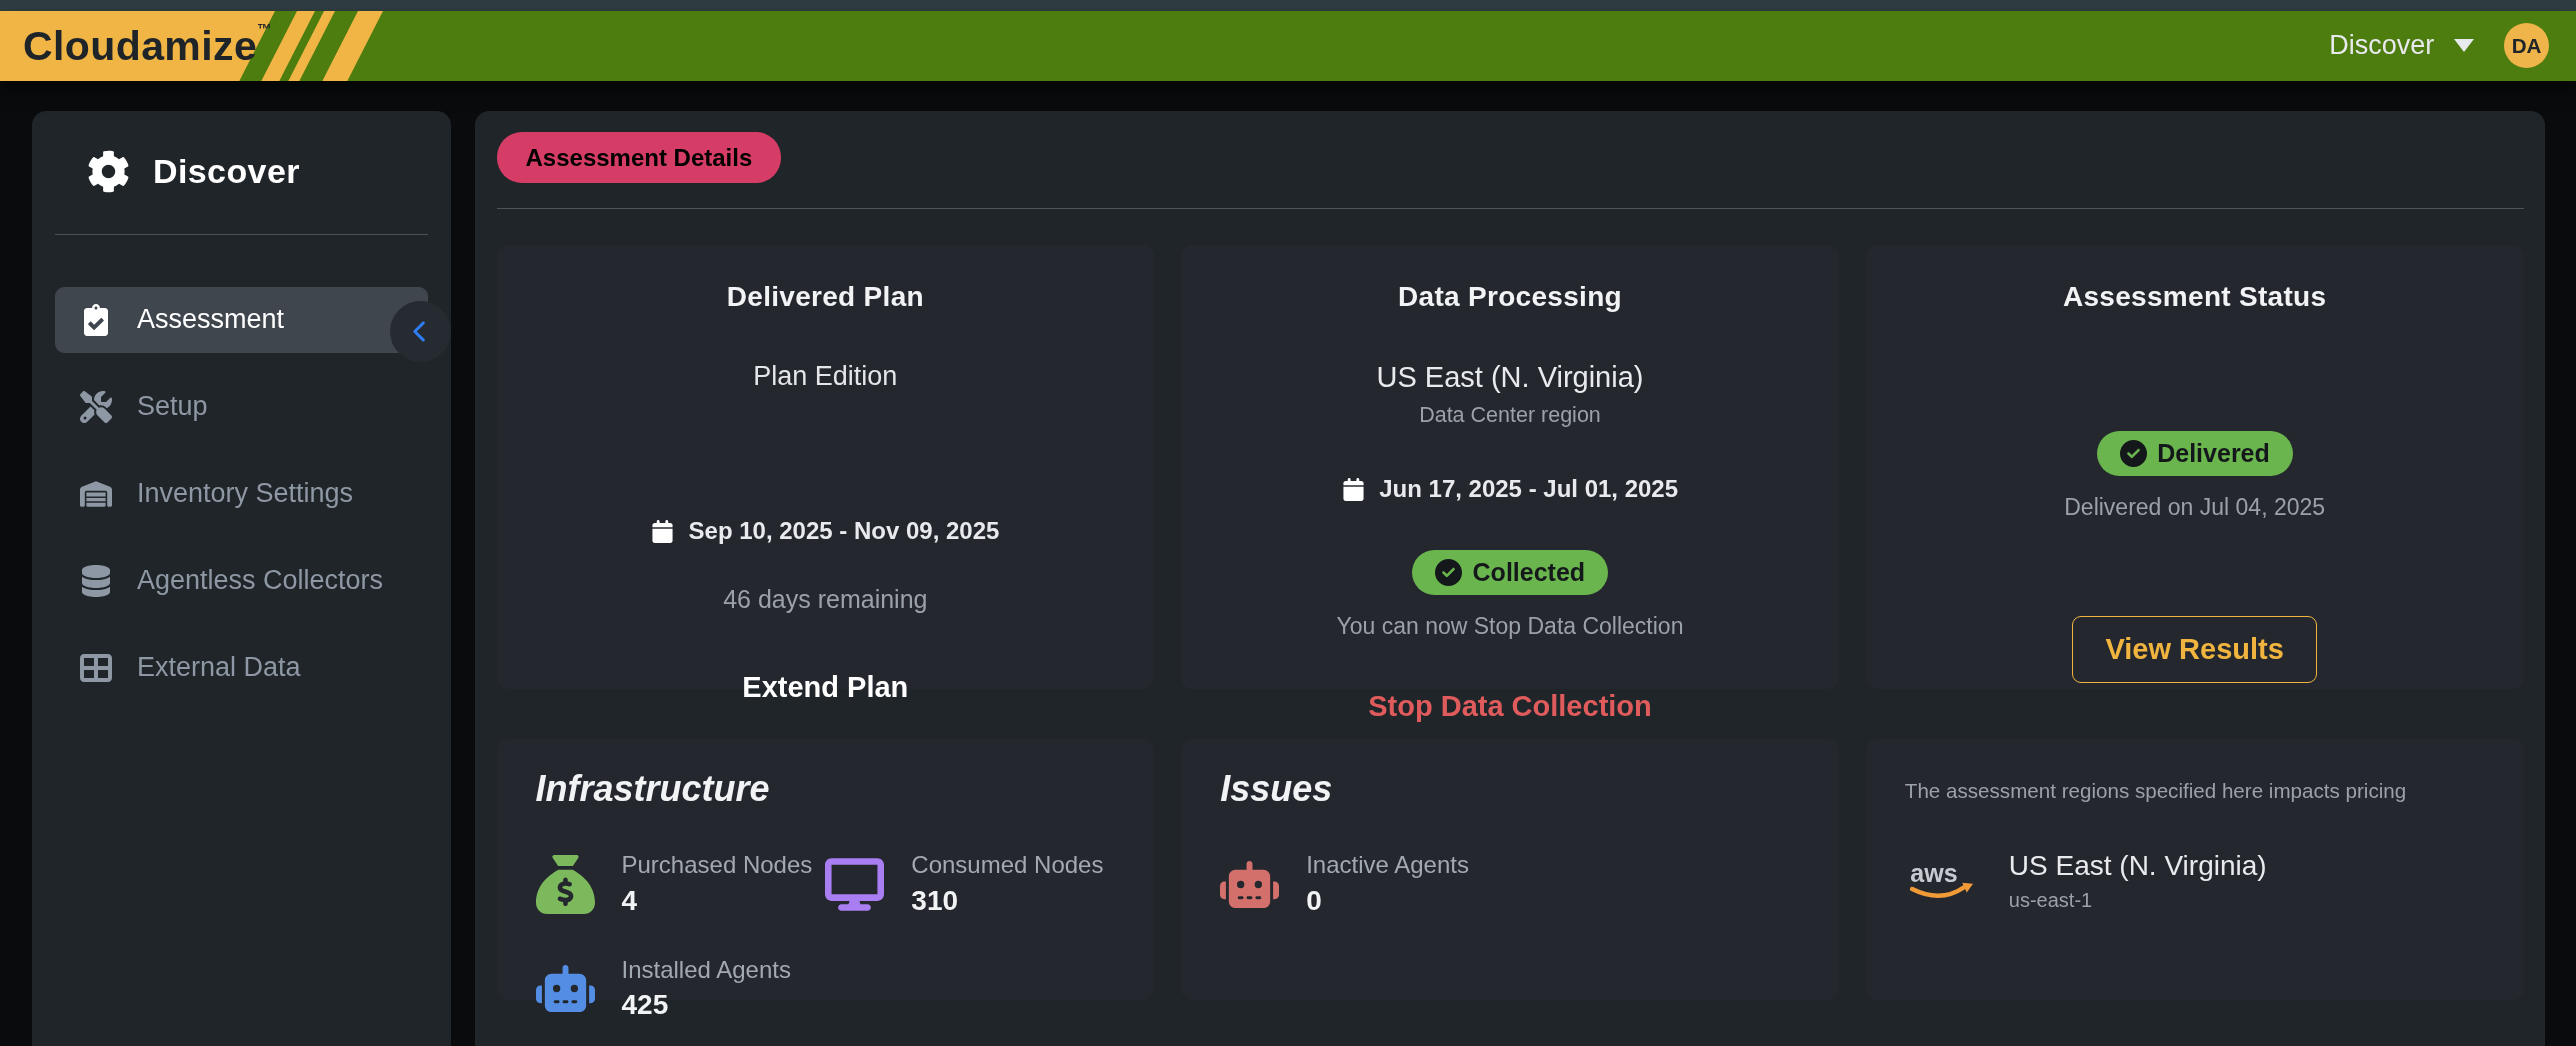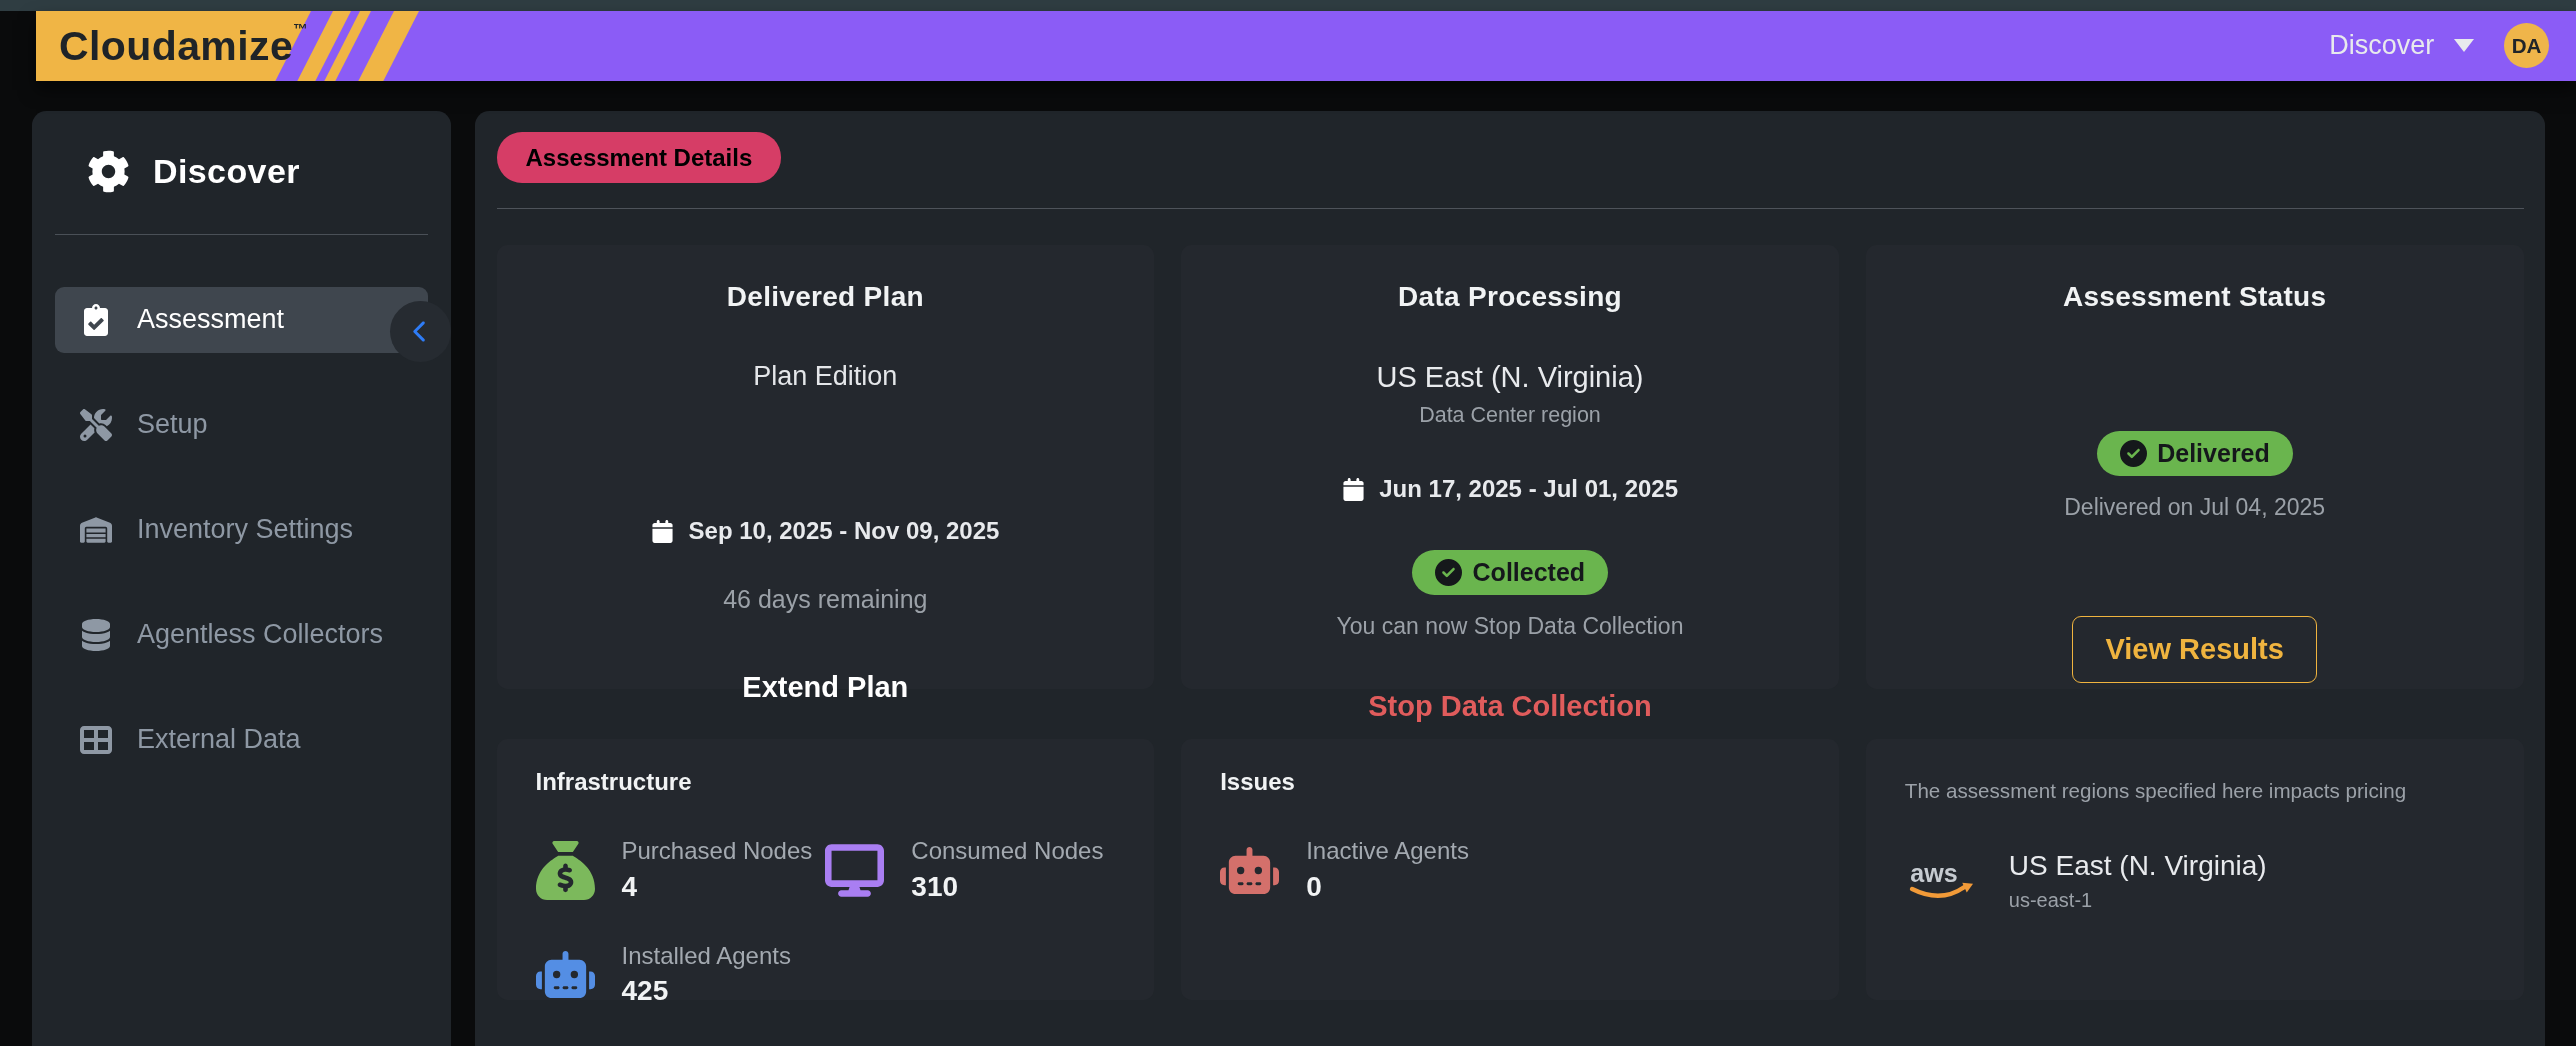--- a/index.html
+++ b/index.html
@@ -2,22 +2,22 @@
 <html style="font-size:14.3px"><head>
 <meta charset="utf-8">
 <style>
   * { margin:0; padding:0; box-sizing:border-box; }
   html,body { width:2576px; height:1047px; overflow:hidden; background:#0a0b0c;
     font-family:"Liberation Sans", sans-serif; -webkit-font-smoothing:antialiased; }
   .app { width:2576px; height:1047px; display:flex; flex-direction:column; }
 
   
   .topstrip { height:10.7px; background:#2f3d42; }
-  .header { height:70px; background:#8b5cf6; position:relative; display:flex; align-items:center;
-    box-shadow:0 9px 16px rgba(0,0,0,.55); z-index:5;margin-left:36px; }
+  .header { height:70px; background:#4d7c0f; position:relative; display:flex; align-items:center;
+    box-shadow:0 9px 16px rgba(0,0,0,.55); z-index:5; }
   .brand-band { position:absolute; left:0; top:0; bottom:0; width:465px; overflow:hidden; }
   .stripe { position:absolute; top:0; bottom:0; background:#f0b545; transform:skewX(-27deg); transform-origin:top left; }
   .stripe.main { left:-72px; width:347px; }
   .stripe.s1 { left:297px; width:18px; }
   .stripe.s2 { left:324px; width:10.7px; }
   .stripe.s3 { left:358px; width:25px; }
   .brand-text { position:absolute; left:23px; top:50%; transform:translateY(-50%);
     font-size:41px; font-weight:bold; color:#1f2428; letter-spacing:0.4px; }
   .brand-text sup { font-size:14.3px; font-weight:bold; vertical-align:top; position:relative; top:-1.8px; }
   .header-right { position:absolute; right:27px; top:0; bottom:0; display:flex; align-items:center; gap:30px; }
@@ -34,21 +34,21 @@
 
   
   .sidebar { width:419px; flex:0 0 419px; position:relative; padding:39px 23px 0 23px; }
   .sb-head { display:flex; align-items:center; gap:23px; padding-left:32px; }
   .sb-head .icon { width:43px; height:43px; color:#ffffff; }
   .sb-title { font-size:34px; font-weight:600; color:#ffffff; letter-spacing:0.4px; }
   .sb-divider { border-top:1.8px solid #4a5057; margin-top:41px; }
   .collapse-btn { position:absolute; top:190px; left:358px; width:61px; height:61px; border-radius:50%;
     background:#262b31; display:flex; align-items:center; justify-content:center; cursor:pointer; z-index:6; }
   .collapse-btn .icon { width:23px; height:23px; color:#2e7cf6; }
-  .sb-menu { margin-top:52px; display:flex; flex-direction:column; gap:39px; }
+  .sb-menu { margin-top:52px; display:flex; flex-direction:column; gap:21px; }
   .sb-item { height:66px; border-radius:9px; display:flex; align-items:center; gap:25px;
     padding:0 25px; color:#8e98a4; font-size:27px; font-weight:500; cursor:pointer; }
   .sb-item .icon { width:32px; height:32px; flex:0 0 32px; color:#8e98a4; }
   .sb-item.active { background:#3f464e; color:#ffffff; }
   .sb-item.active .icon { color:#ffffff; }
 
   
   .content { flex:1; padding:21.5px 21.5px 0 21.5px; display:flex; flex-direction:column; min-width:0; }
   .badge-tab { align-self:flex-start; background:#d63d66; color:#000000; font-size:24px; font-weight:600;
     border-radius:25px; padding:11.6px 29px; cursor:pointer; }
@@ -80,21 +80,21 @@
     color:#f0b43f; font-size:29px; font-weight:600; cursor:pointer; font-family:inherit; }
   .spacer-lg { margin-top:125px; }
   .spacer-md { margin-top:47px; }
   .spacer-xl { margin-top:118px; }
   .spacer-btn { margin-top:57px; }
   .spacer-btn2 { margin-top:50px; }
   .spacer-vr { margin-top:95px; }
 
   
   .card-stat { padding:29px 39px; }
-  .stat-title { font-size:24px; font-weight:600; color:#f1f3f4; }
+  .stat-title { font-size:36px; font-weight:600; color:#f1f3f4;font-style:italic; }
   .stat-sub { margin-top:10.7px; font-size:20.6px; color:#9ba1a8; }
   .stat-grid { margin-top:41px; display:grid; grid-template-columns:1fr 1fr; row-gap:39px; }
   .stat { display:flex; align-items:center; gap:27px; }
   .stat .icon { width:59px; height:59px; flex:0 0 59px; }
   .stat-label { font-size:24px; color:#a3a9b0; }
   .stat-value { margin-top:5.4px; font-size:28px; font-weight:bold; color:#f1f3f4; }
   .icon-green { color:#7cb95c; } .icon-purple { color:#a97ef2; }
   .icon-blue { color:#548ee4; } .icon-red { color:#d4706b; }
   .region-row { margin-top:47px; display:flex; align-items:center; gap:27px; }
   .aws-badge { width:77px; flex:0 0 77px; }

